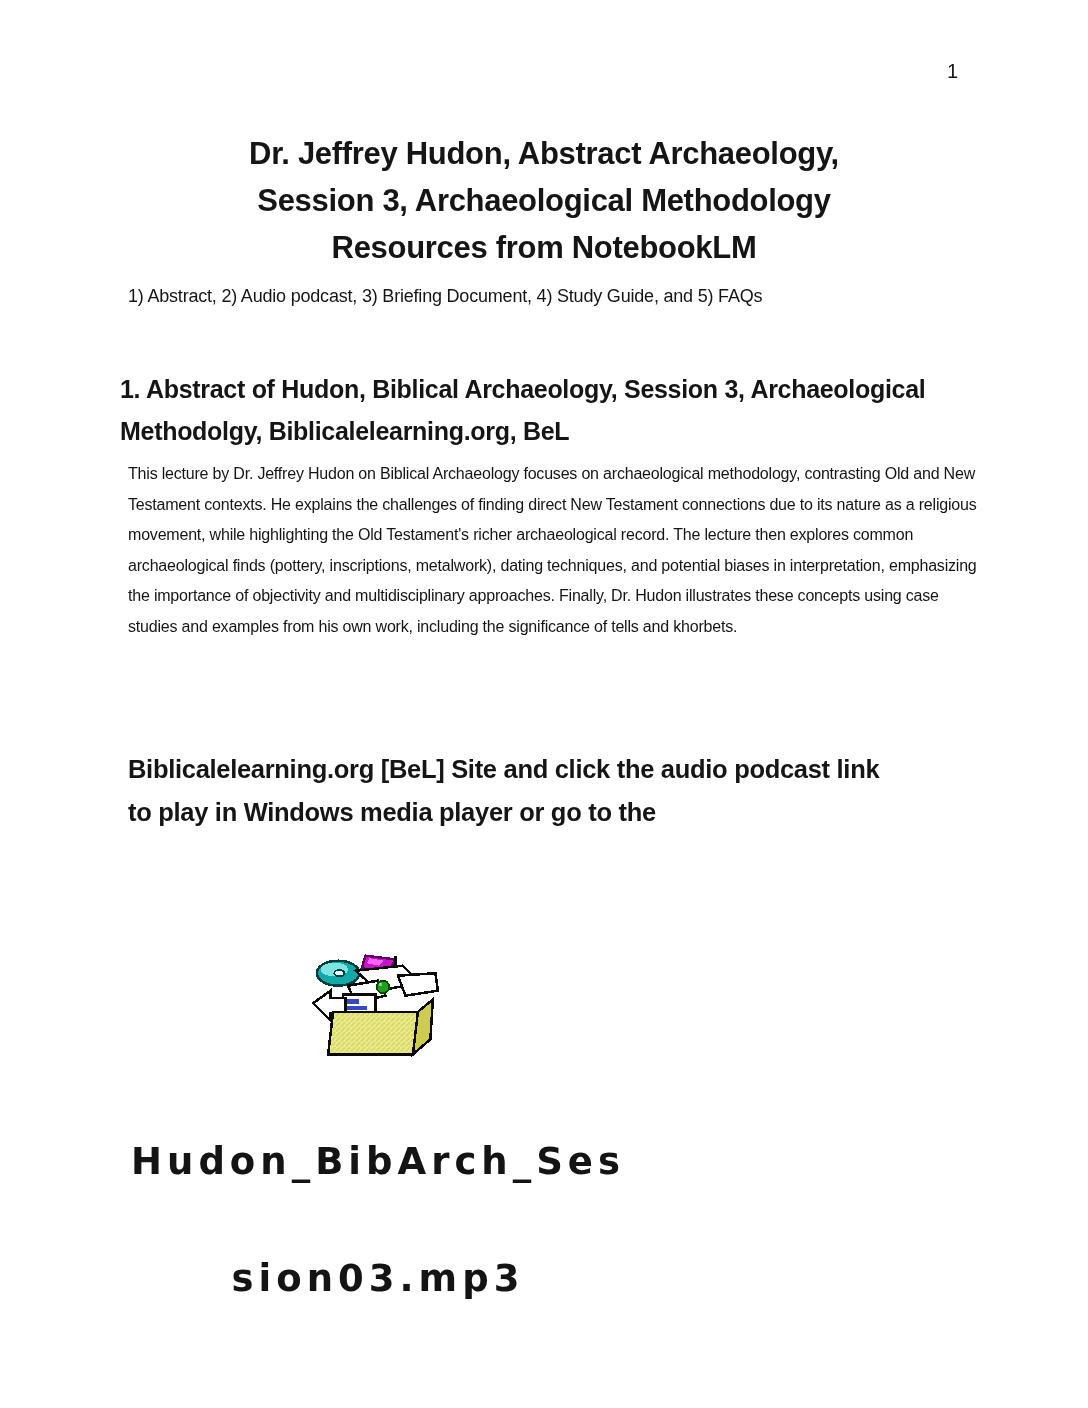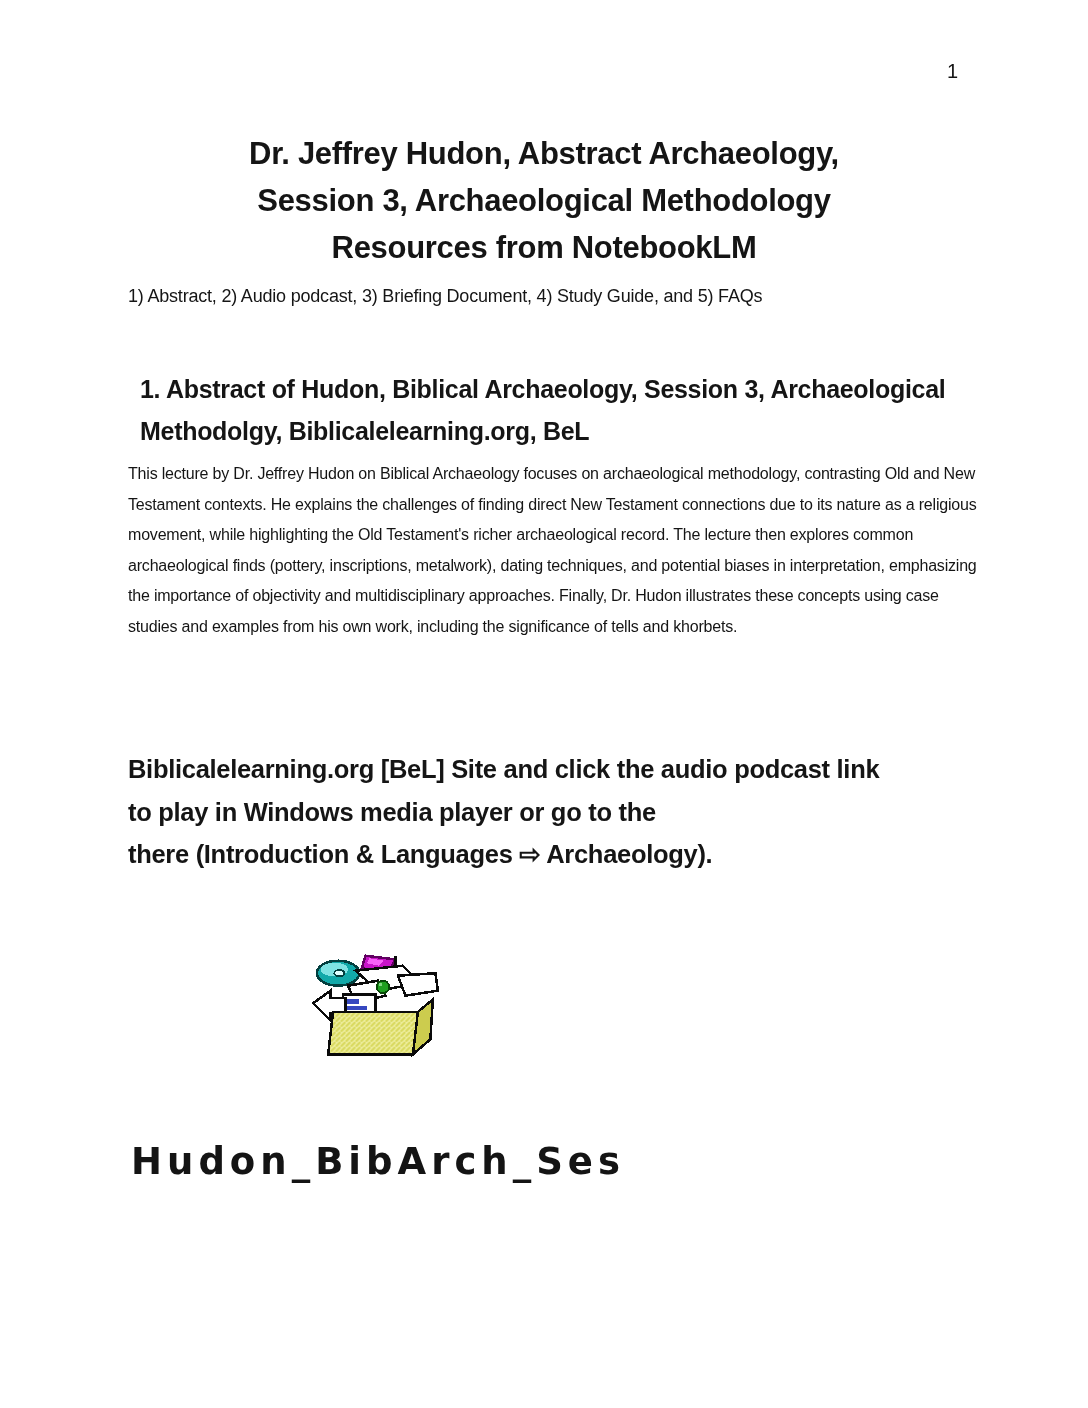--- a/index.html
+++ b/index.html
@@ -37,21 +37,21 @@
     top: 286px;
     left: 128px;
     width: 860px;
     font-size: 18px;
     letter-spacing: -0.2px;
     white-space: pre;
   }
   .h1 {
     position: absolute;
     top: 368px;
-    left: 140px;
+    left: 120px;
     width: 900px;
     font-weight: bold;
     font-size: 25px;
     line-height: 42px;
     letter-spacing: -0.3px;
   }
   .h1 .hline { white-space: pre; }
   .para {
     position: absolute;
     top: 459px;
@@ -115,21 +115,20 @@
   <div class="h1">
     <div class="hline">1. Abstract of Hudon, Biblical Archaeology, Session 3, Archaeological</div>
     <div class="hline">Methodolgy, Biblicalelearning.org, BeL</div>
   </div>
 
   <div class="para">This lecture by Dr. Jeffrey Hudon on Biblical Archaeology focuses on archaeological methodology, contrasting Old and New Testament contexts. He explains the challenges of finding direct New Testament connections due to its nature as a religious movement, while highlighting the Old Testament's richer archaeological record. The lecture then explores common archaeological finds (pottery, inscriptions, metalwork), dating techniques, and potential biases in interpretation, emphasizing the importance of objectivity and multidisciplinary approaches. Finally, Dr. Hudon illustrates these concepts using case studies and examples from his own work, including the significance of tells and khorbets.</div>
 
   <div class="h2">
     <div class="hline">Biblicalelearning.org [BeL] Site and click the audio podcast link</div>
     <div class="hline">to play in Windows media player or go to the</div>
-    <div class="hline">there (Introduction &amp; Languages ⇨ Archaeology).</div>
   </div>
 
   <figure class="fileobj">
     <svg viewBox="0 0 116 85" shape-rendering="crispEdges" aria-hidden="true">
       <defs>
         <pattern id="hatch" width="4" height="4" patternUnits="userSpaceOnUse">
           <path d="M0,4 l4,-4" stroke="#D9D960" stroke-width="1.2"></path>
         </pattern>
       </defs>
 
@@ -155,16 +154,17 @@
 
       <polygon points="6,41 20,31 20,37 32,37 32,49 20,49 20,55" stroke="#0a0a0a" stroke-width="2" fill="#FFFFFF"></polygon>
 
       <polygon points="90,48 102,38 100,70 86,82" stroke="#0a0a0a" stroke-width="2" fill="#CCCC4E"></polygon>
 
       <polygon points="22,48 90,48 86,82 18,82" stroke="#0a0a0a" stroke-width="2" fill="#EDED9C"></polygon>
       <polygon points="22,48 90,48 86,82 18,82" fill="url(#hatch)" stroke="#0a0a0a" stroke-width="2"></polygon>
     </svg>
     <figcaption class="filename">
       <div>Hudon_BibArch_Ses</div>
+      <div>sion03.mp3</div>
     </figcaption>
   </figure>
 
 </div>
 
 </body></html>

